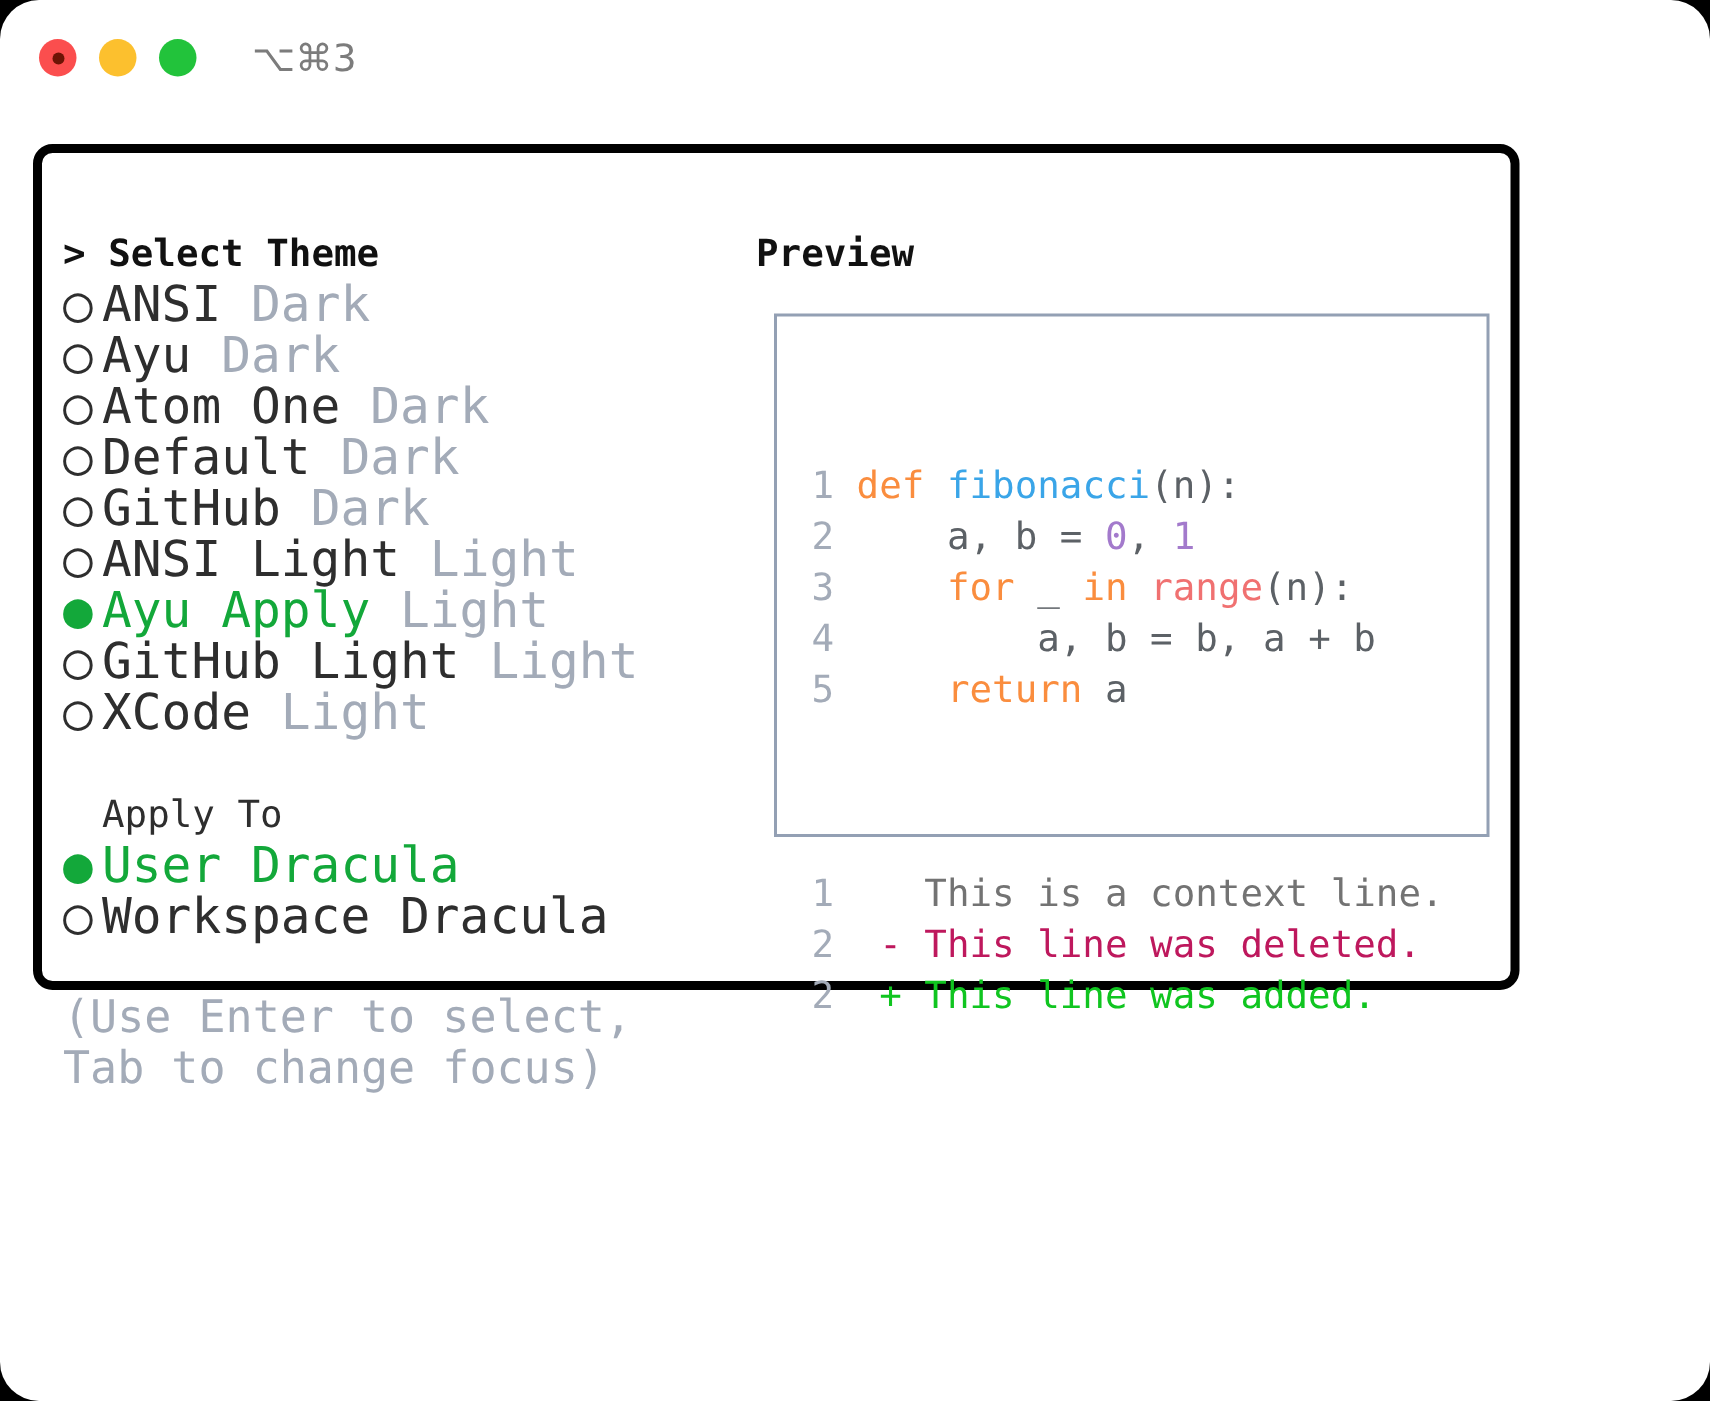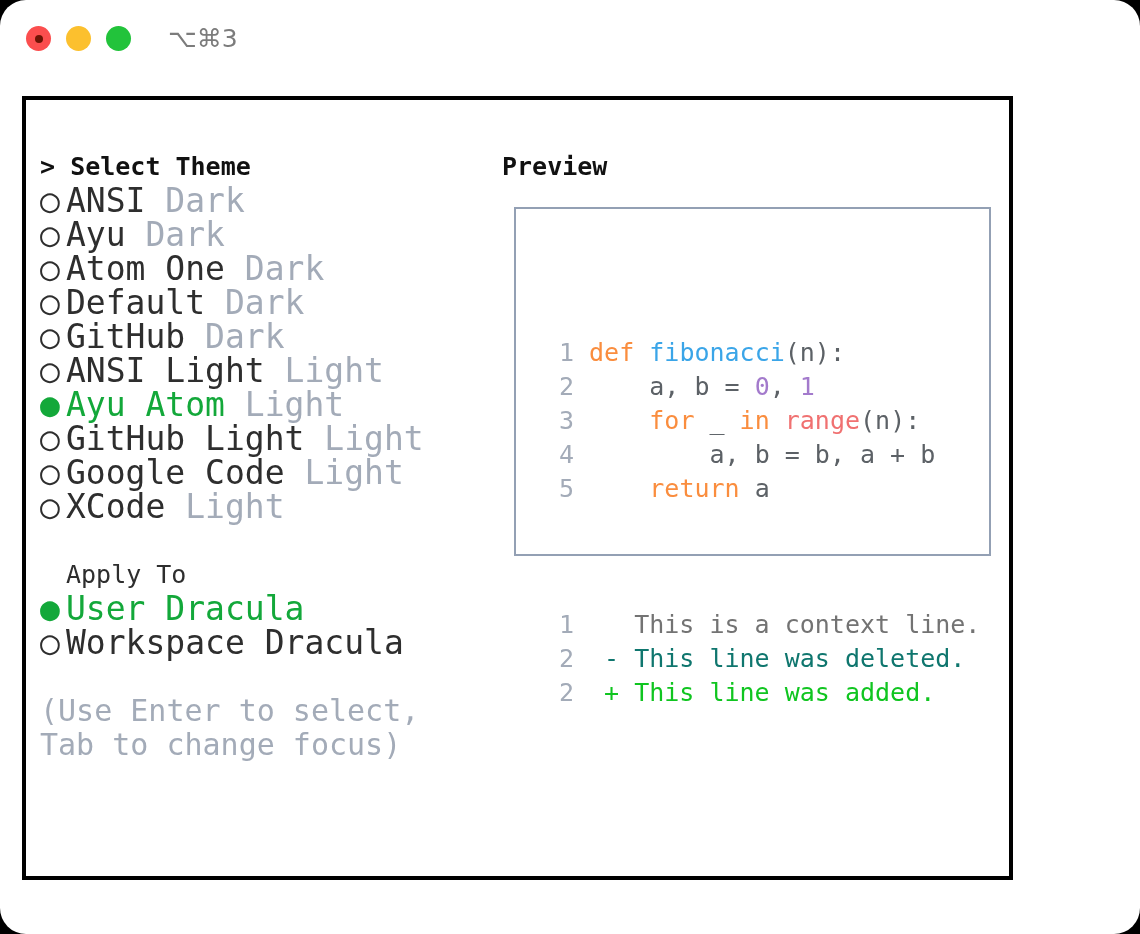--- a/index.html
+++ b/index.html
@@ -68,23 +68,23 @@
     font-family: "DejaVu Sans", sans-serif;
     line-height: 34px;
   }
 
   
   .panel {
     position: absolute;
     left: 22px;
     top: 96px;
     width: 991px;
-    height: 784px;
-    border: 4px solid #000000;
-    border-radius: 0;
+    height: 564px;
+    border: 6px solid #000000;
+    border-radius: 13px;
     box-sizing: border-box;
     background: #ffffff;
   }
 
   .columns {
     position: absolute;
     left: 0; top: 0;
     width: 100%;
     height: 100%;
   }
@@ -153,41 +153,40 @@
     top: 57px;
     width: 477px;
     height: 349px;
     border: 2px solid #93a0b4;
     box-sizing: border-box;
     background: #ffffff;
   }
   .code {
     position: absolute;
     left: 16px;
-    top: 59px;
-    font-size: 25px;
-    line-height: 34px;
-    white-space: pre;
-    margin-left: 20px;
+    top: 28px;
+    font-size: 25px;
+    line-height: 34px;
+    white-space: pre;
   }
   .ln {
     display: inline-block;
     width: 22px;
     text-align: right;
     color: #a3abb8;
   }
   .tok-kw    { color: #fa8d3e; }
   .tok-fn    { color: #3aa5e8; }
   .tok-plain { color: #5c6166; }
   .tok-num   { color: #a37acc; }
   .tok-builtin { color: #f07171; }
 
   .diff-block { margin-top: 34px; }
   .diff-ctx   { color: #737373; }
-  .diff-del   { color: #0f766e; }
+  .diff-del   { color: #be185d; }
   .diff-add   { color: #10c520; }
 </style>
 </head>
 <body>
 
 <div class="window">
 
   <div class="titlebar">
     <div class="traffic">
       <span class="dot dot-red"></span>
@@ -202,23 +201,22 @@
 
       <div class="left-col">
         <div class="section-title"><span class="caret">&gt;</span> <span>Select Theme</span></div>
         <div id="theme-list">
             <div class="opt-row"><span class="marker">○</span><span class="opt-label">ANSI</span><span class="opt-cat"> Dark</span></div>
             <div class="opt-row"><span class="marker">○</span><span class="opt-label">Ayu</span><span class="opt-cat"> Dark</span></div>
             <div class="opt-row"><span class="marker">○</span><span class="opt-label">Atom One</span><span class="opt-cat"> Dark</span></div>
             <div class="opt-row"><span class="marker">○</span><span class="opt-label">Default</span><span class="opt-cat"> Dark</span></div>
             <div class="opt-row"><span class="marker">○</span><span class="opt-label">GitHub</span><span class="opt-cat"> Dark</span></div>
             <div class="opt-row"><span class="marker">○</span><span class="opt-label">ANSI Light</span><span class="opt-cat"> Light</span></div>
-            <div class="opt-row selected"><span class="marker sel">●</span><span class="opt-label">Ayu Atom</span><span class="opt-cat"> Light</span></div>
+            <div class="opt-row selected"><span class="marker sel">●</span><span class="opt-label">Ayu Apply</span><span class="opt-cat"> Light</span></div>
             <div class="opt-row"><span class="marker">○</span><span class="opt-label">GitHub Light</span><span class="opt-cat"> Light</span></div>
-            <div class="opt-row"><span class="marker">○</span><span class="opt-label">Google Code</span><span class="opt-cat"> Light</span></div>
             <div class="opt-row"><span class="marker">○</span><span class="opt-label">XCode</span><span class="opt-cat"> Light</span></div>
           </div>
 
         <div class="spacer-sm"></div>
 
         <div class="group-heading"><span class="marker"></span><span>Apply To</span></div>
         <div id="apply-list">
             <div class="opt-row selected"><span class="marker sel">●</span><span class="opt-label">User Dracula</span></div>
             <div class="opt-row"><span class="marker">○</span><span class="opt-label">Workspace Dracula</span></div>
           </div>

